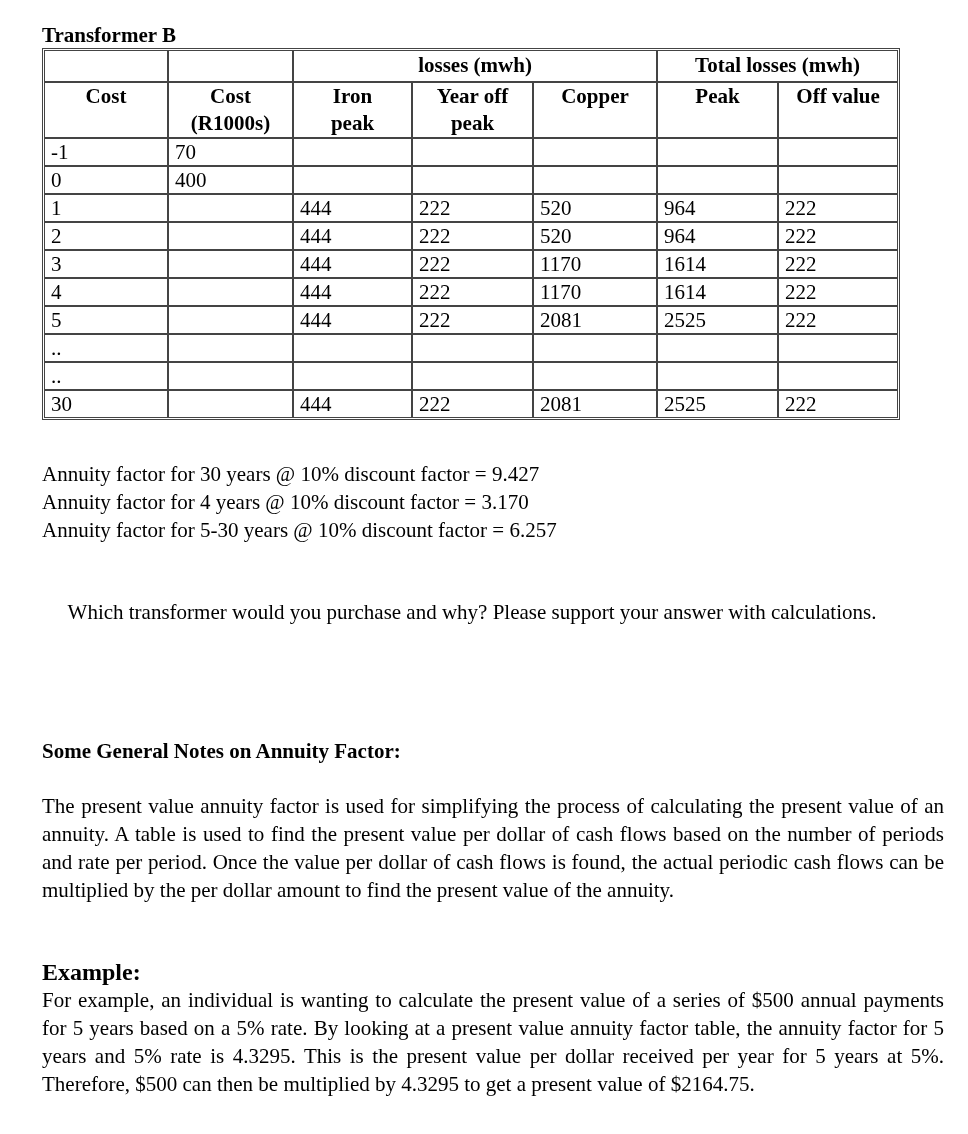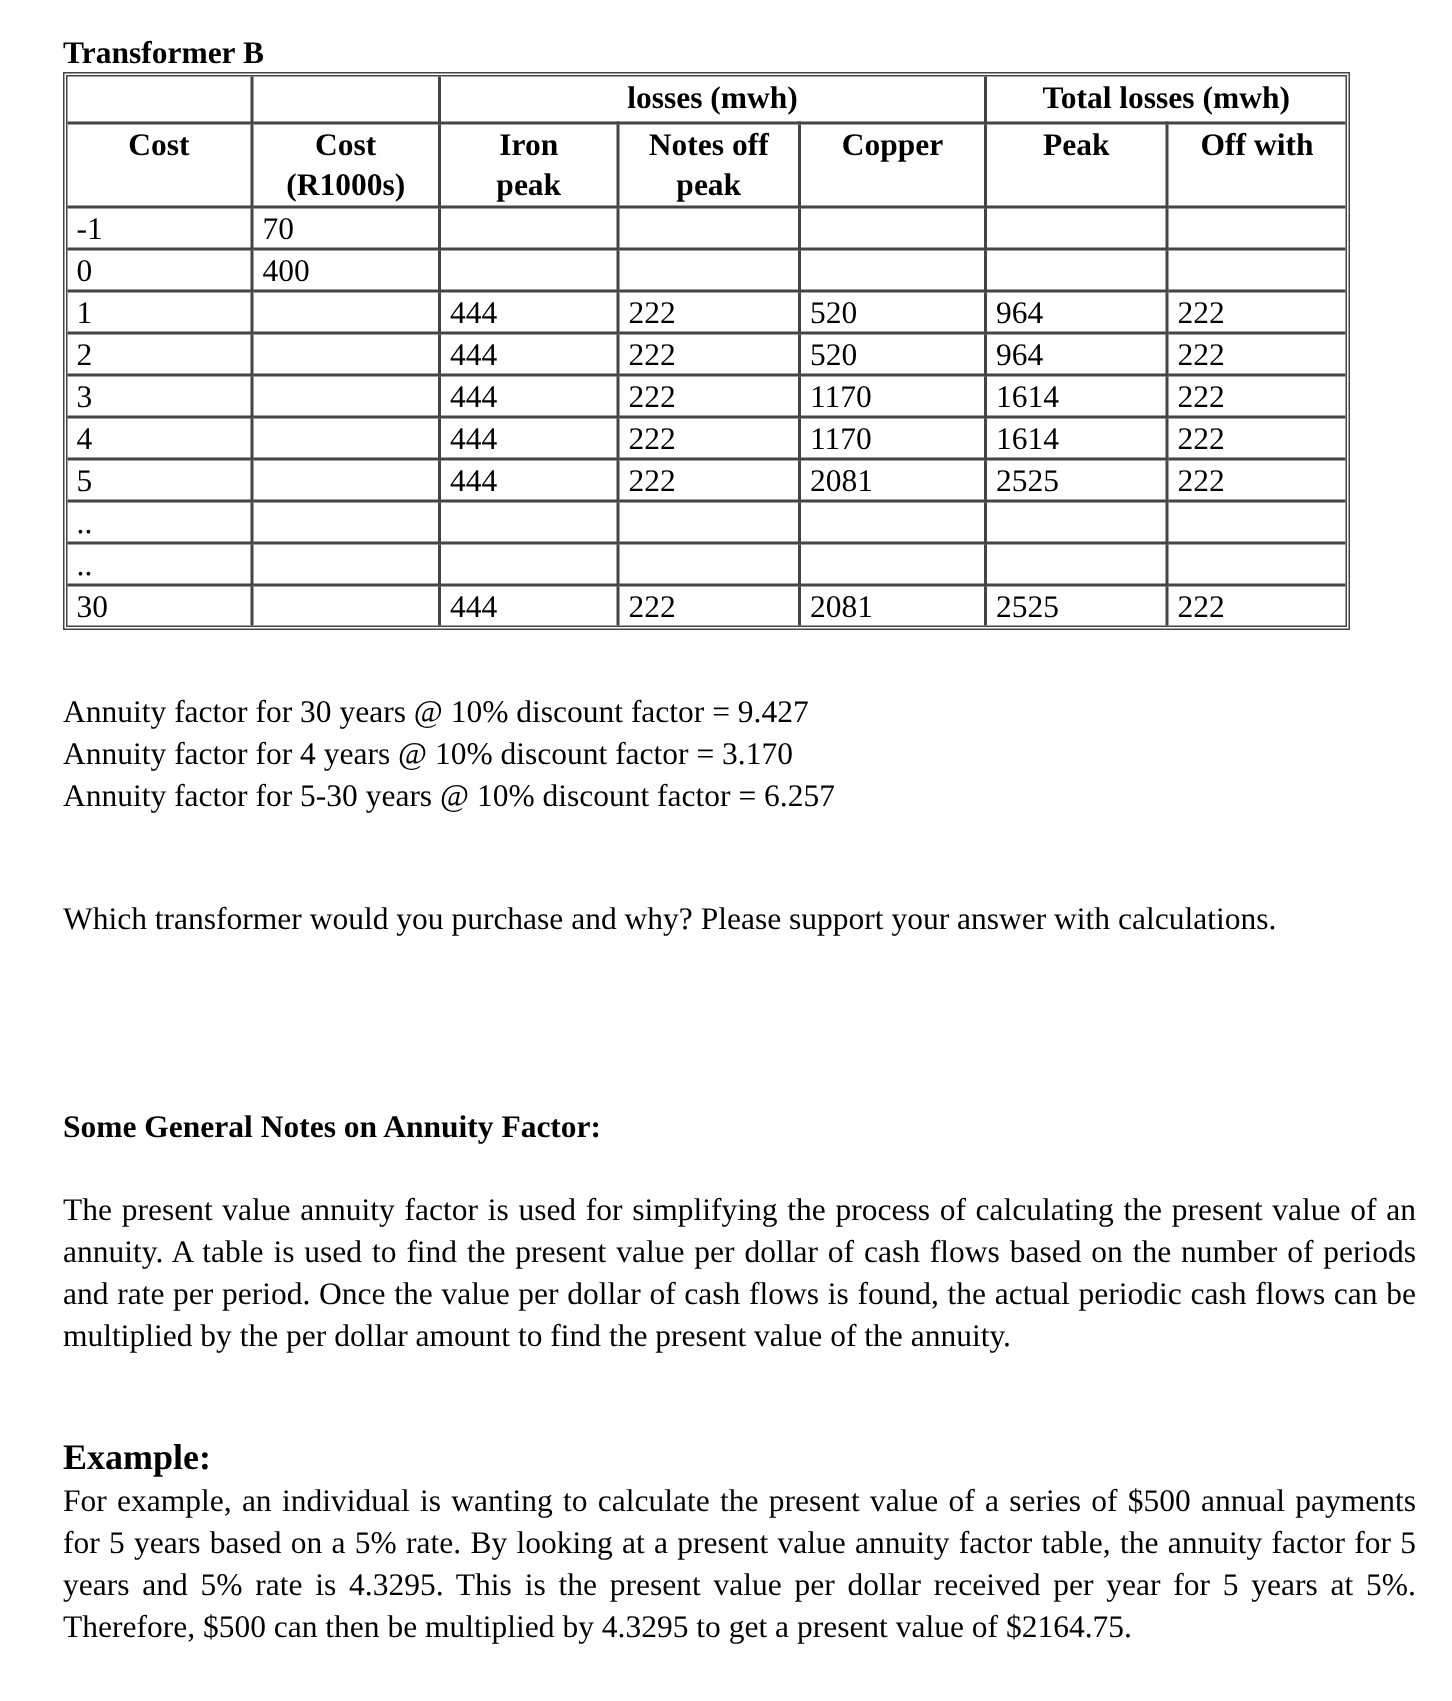--- a/index.html
+++ b/index.html
@@ -40,21 +40,21 @@
     .hdr2 th { height: 54px; line-height: 27px; white-space: normal; }
     .hdr1 th { height: 30px; line-height: 28px; }
     td { text-align: left; }
 
     .annuity {
       position: absolute; left: 42px; top: 460px;
       font-size: 21px; line-height: 28px;
     }
     .question {
       position: absolute; left: 42px; top: 598px; width: 860px;
-      font-size: 21px; line-height: 28px;
+      font-size: 21px; line-height: 28px; text-align: center;
     }
     .notes-heading {
       position: absolute; left: 42px; top: 738px;
       font-weight: bold; font-size: 21px; line-height: 26px; text-align: center;
     }
     .notes-body {
       position: absolute; left: 42px; top: 792px; width: 902px;
       font-size: 21px; line-height: 28px; text-align: justify;
     }
     .example-heading {
@@ -86,24 +86,24 @@
         <tr class="hdr1">
       <th></th>
       <th></th>
       <th colspan="3">losses (mwh)</th>
       <th colspan="2">Total losses (mwh)</th>
     </tr>
     <tr class="hdr2">
       <th><span>Cost</span><br><span></span></th>
       <th><span>Cost</span><br><span>(R1000s)</span></th>
       <th><span>Iron</span><br><span>peak</span></th>
-      <th><span>Notes off</span><br><span>peak</span></th>
+      <th><span>Year off</span><br><span>peak</span></th>
       <th><span>Copper</span><br><span></span></th>
       <th><span>Peak</span><br><span></span></th>
-      <th><span>Off with</span><br><span></span></th>
+      <th><span>Off value</span><br><span></span></th>
     </tr>
     </tbody>
       <tbody id="table-body">
         <tr>
           <td>-1</td>
           <td>70</td>
           <td></td>
           <td></td>
           <td></td>
           <td></td>

